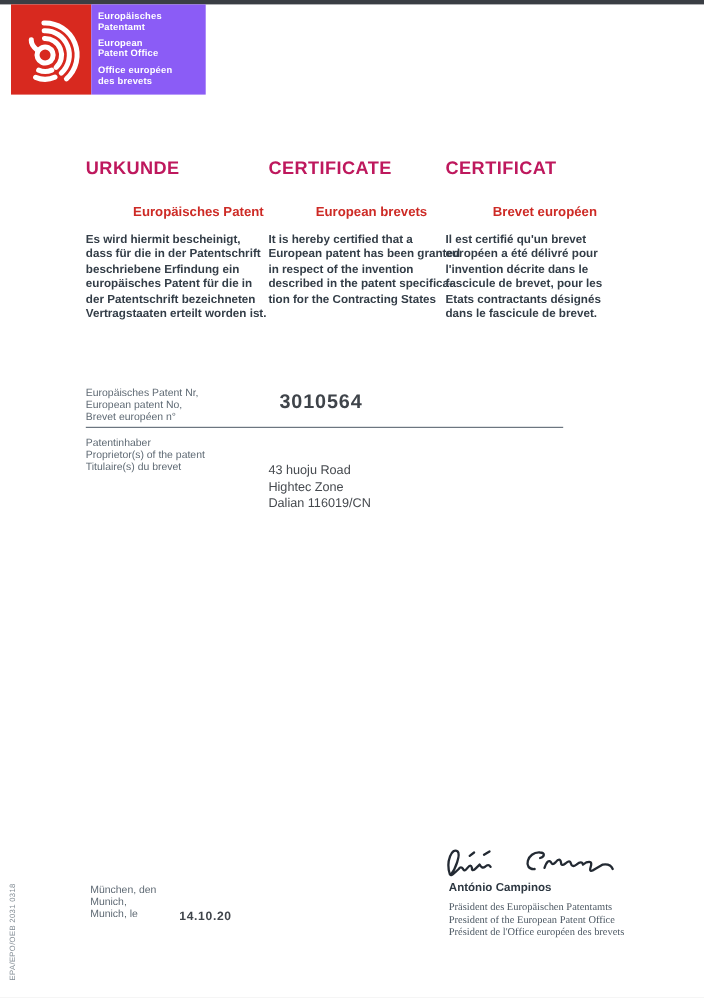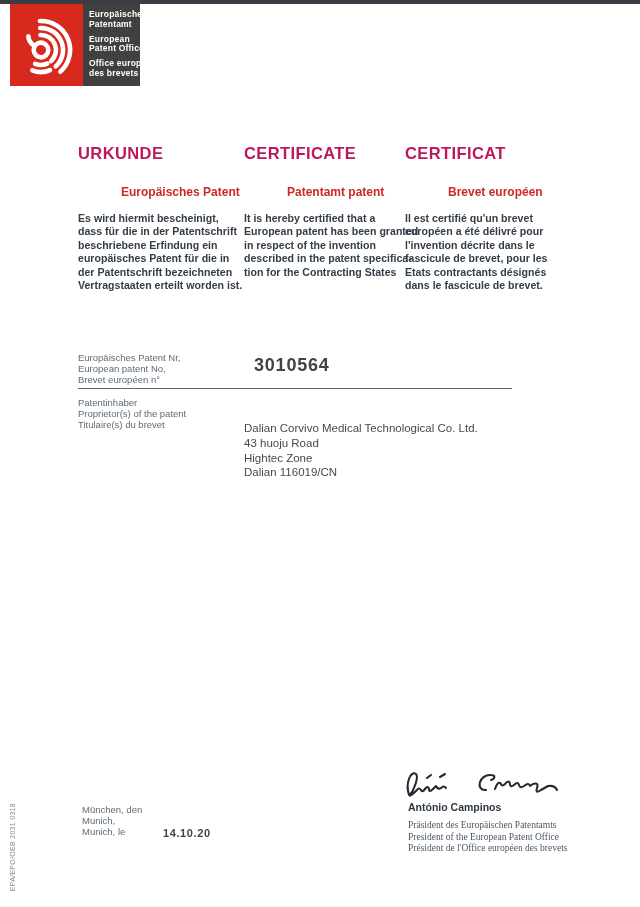--- a/index.html
+++ b/index.html
@@ -5,21 +5,21 @@
   html,body { margin:0; padding:0; background:#e8e8e8; }
   .page {
     position:relative; width:640px; height:907px; background:#ffffff;
     font-family:"Liberation Sans", sans-serif; overflow:hidden; margin:0 auto;
   }
   .topbar { position:absolute; left:0; top:0; width:640px; height:4px; background:#3a3e44; }
 
   
   .logo { position:absolute; left:10px; top:4px; display:flex; }
   .logo-mark { width:73px; height:82px; background:#d8291f; overflow:hidden; }
-  .logo-names { width:57px; height:82px; background:#404040; color:#fff; padding:6px 0 0 6px; box-sizing:border-box; }
+  .logo-names { width:104px; height:82px; background:#8b5cf6; color:#fff; padding:6px 0 0 6px; box-sizing:border-box; }
   .logo-name { margin-bottom:5px; }
   .logo-name .ln { font-size:8.5px; font-weight:bold; line-height:9.8px; letter-spacing:0.2px; white-space:nowrap; }
 
   
   .c1 { left:78px; } .c2 { left:244px; } .c3 { left:405px; }
   .title { position:absolute; top:144px; color:#be185d; font-weight:bold; font-size:16.5px; letter-spacing:0.4px; }
   .subtitle { position:absolute; top:185px; color:#cd2a25; font-weight:bold; font-size:12px;padding-left:43px; }
   .para { position:absolute; top:212px; color:#333d47; font-weight:bold; font-size:10.6px; line-height:13.4px; }
   .para .ln { white-space:nowrap; }
 
@@ -78,21 +78,21 @@
         <div class="ln">des brevets</div>
       </div>
     </div>
   </div>
 
   <div class="title c1">URKUNDE</div>
   <div class="title c2">CERTIFICATE</div>
   <div class="title c3">CERTIFICAT</div>
 
   <div class="subtitle c1">Europäisches Patent</div>
-  <div class="subtitle c2">Patentamt patent</div>
+  <div class="subtitle c2">European brevets</div>
   <div class="subtitle c3">Brevet européen</div>
 
   <div class="para c1">
     <div class="ln">Es wird hiermit bescheinigt,</div>
     <div class="ln">dass für die in der Patentschrift</div>
     <div class="ln">beschriebene Erfindung ein</div>
     <div class="ln">europäisches Patent für die in</div>
     <div class="ln">der Patentschrift bezeichneten</div>
     <div class="ln">Vertragstaaten erteilt worden ist.</div>
   </div>
@@ -120,21 +120,20 @@
   <div class="patent-value">3010564</div>
 
   <div class="rule"></div>
 
   <div class="field-labels prop-labels">
     <div class="ln">Patentinhaber</div>
     <div class="ln">Proprietor(s) of the patent</div>
     <div class="ln">Titulaire(s) du brevet</div>
   </div>
   <div class="address">
-    <div class="ln">Dalian Corvivo Medical Technological Co. Ltd.</div>
     <div class="ln">43 huoju Road</div>
     <div class="ln">Hightec Zone</div>
     <div class="ln">Dalian 116019/CN</div>
   </div>
 
   <div class="side-code">EPA/EPO/OEB 2031 0318</div>
 
   <div class="field-labels date-labels">
     <div class="ln">München, den</div>
     <div class="ln">Munich,</div>

